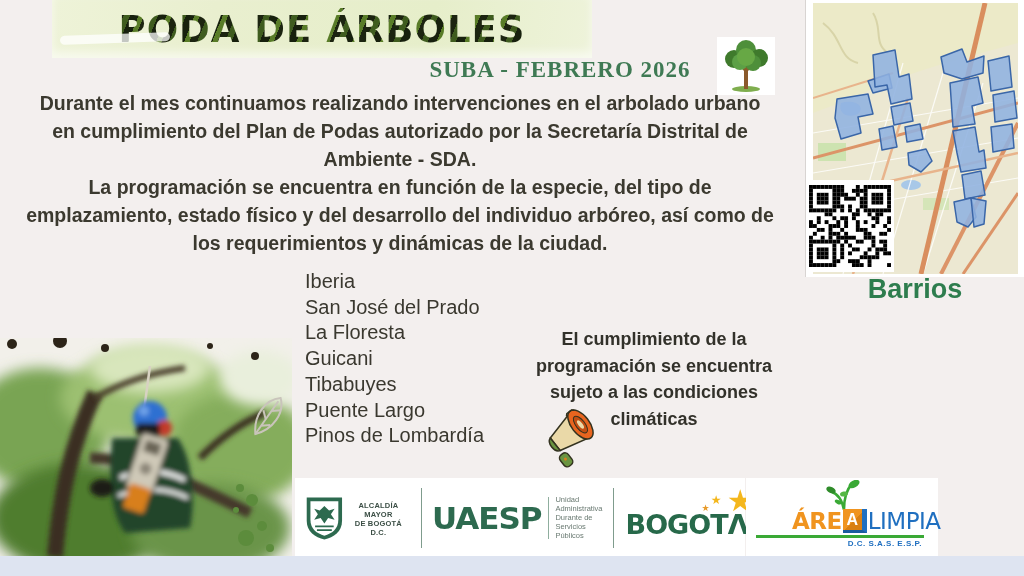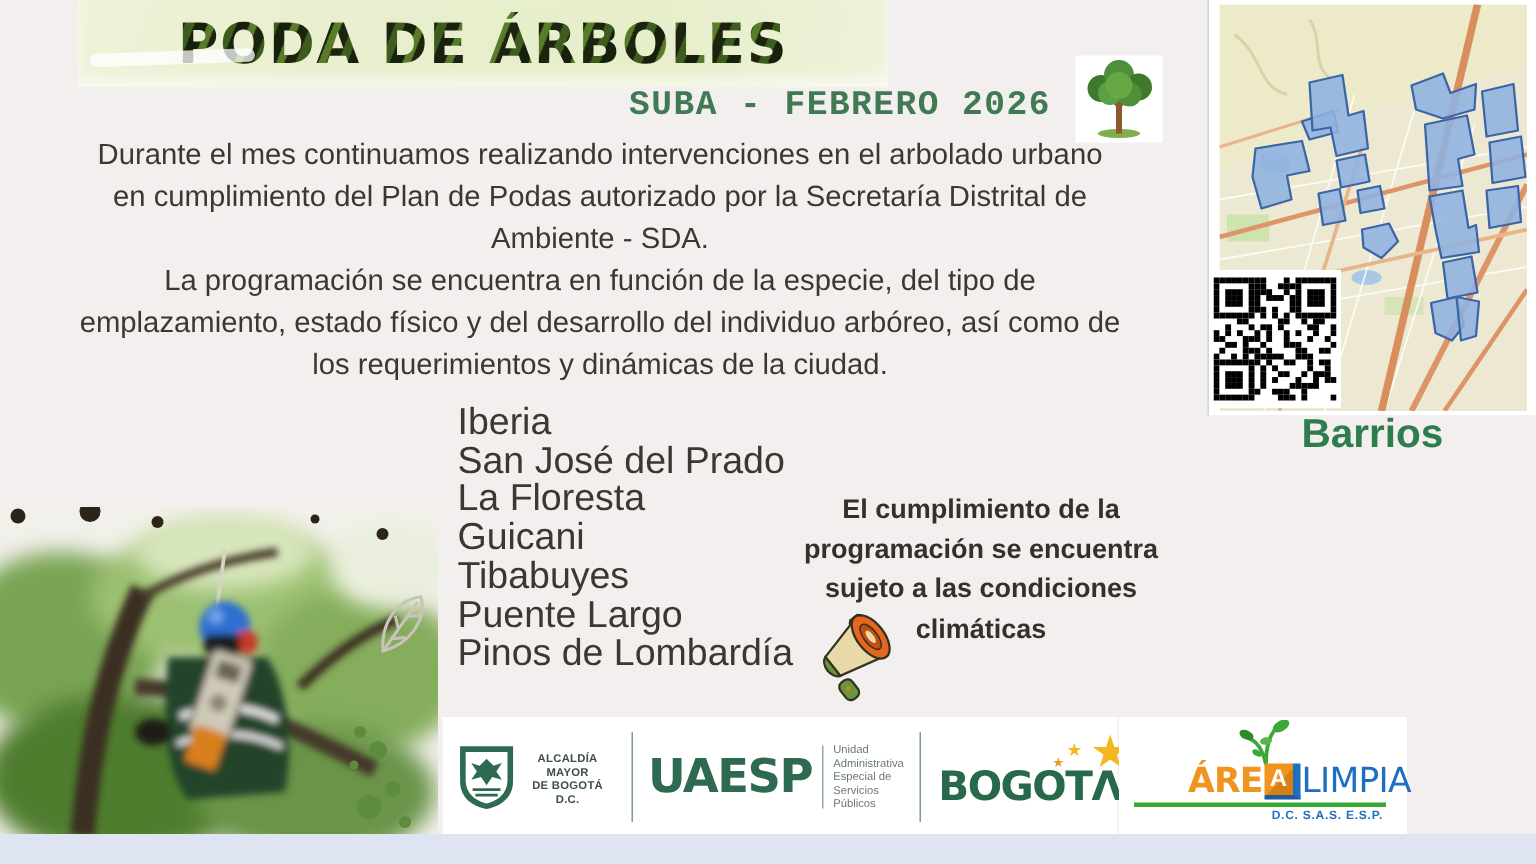--- a/index.html
+++ b/index.html
@@ -19,29 +19,29 @@
     box-shadow:inset 0 -6px 10px rgba(255,255,255,.6);}
   .title-banner:after{content:"";position:absolute;left:8px;top:34px;width:110px;height:9px;
     background:rgba(255,255,255,.75);border-radius:5px;transform:rotate(-2deg);}
   .title-text{font-family:"DejaVu Sans",sans-serif;font-weight:900;font-size:37px;letter-spacing:1px;
     background:repeating-linear-gradient(112deg,#1c2410 0px,#1c2410 7px,#3f5c1f 7px,#3f5c1f 13px,#17200d 13px,#17200d 21px,#597c28 21px,#597c28 26px);
     -webkit-background-clip:text;background-clip:text;color:transparent;white-space:nowrap;}
 
   
   .subtitle{position:absolute;left:400px;top:57px;width:320px;text-align:center;
     font-weight:800;font-size:23px;letter-spacing:1px;color:var(--green);
-    font-family:Liberation Mono, monospace;}
+    font-family:Liberation Serif, serif;}
   .tree-icon{position:absolute;left:717px;top:37px;width:58px;height:58px;background:#fff;}
 
   
   .intro{position:absolute;left:6px;top:89px;width:788px;text-align:center;
-    font-weight:400;font-size:19.5px;line-height:28px;color:var(--ink);}
-
-  
-  .barrios-list{position:absolute;left:305px;top:269px;font-size:25px;line-height:25.7px;color:#3a382f;}
+    font-weight:700;font-size:19.5px;line-height:28px;color:var(--ink);}
+
+  
+  .barrios-list{position:absolute;left:305px;top:269px;font-size:20px;line-height:25.7px;color:#3a382f;}
 
   
   .climate-note{position:absolute;left:528px;top:326px;width:252px;text-align:center;
     font-weight:700;font-size:18px;line-height:26.5px;color:#32312a;}
   .megaphone{position:absolute;left:531px;top:396px;width:74px;height:74px;}
 
   
   .photo{position:absolute;left:0;top:338px;width:292px;height:219px;}
 
   
@@ -506,21 +506,21 @@
       <div>DE BOGOTÁ D.C.</div>
     </div>
   </div>
   <div class="logo-divider"></div>
   <div class="uaesp">
     <div class="uaesp-name">UAESP</div>
     <div class="uaesp-rule"></div>
     <div class="uaesp-caption">
       <div>Unidad</div>
       <div>Administrativa</div>
-      <div>Especial de</div>
+      <div>Durante de</div>
       <div>Servicios</div>
       <div>Públicos</div>
     </div>
   </div>
   <div class="logo-divider"></div>
   <div class="bogota">
     <span class="bogota-name"><span>BOGOT</span><span>Λ</span></span>
     <span class="bogota-star-big">★</span>
     <span class="bogota-star-s1">★</span>
     <span class="bogota-star-s2">★</span>

